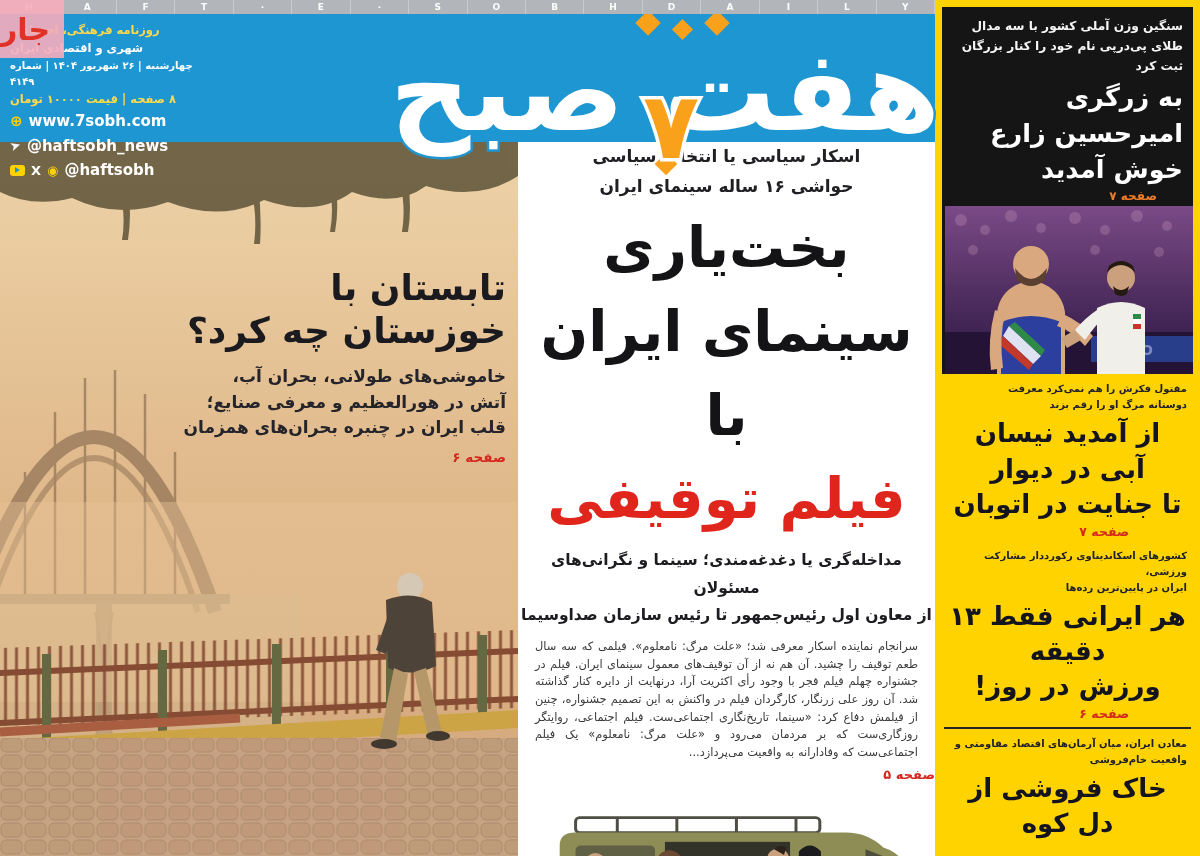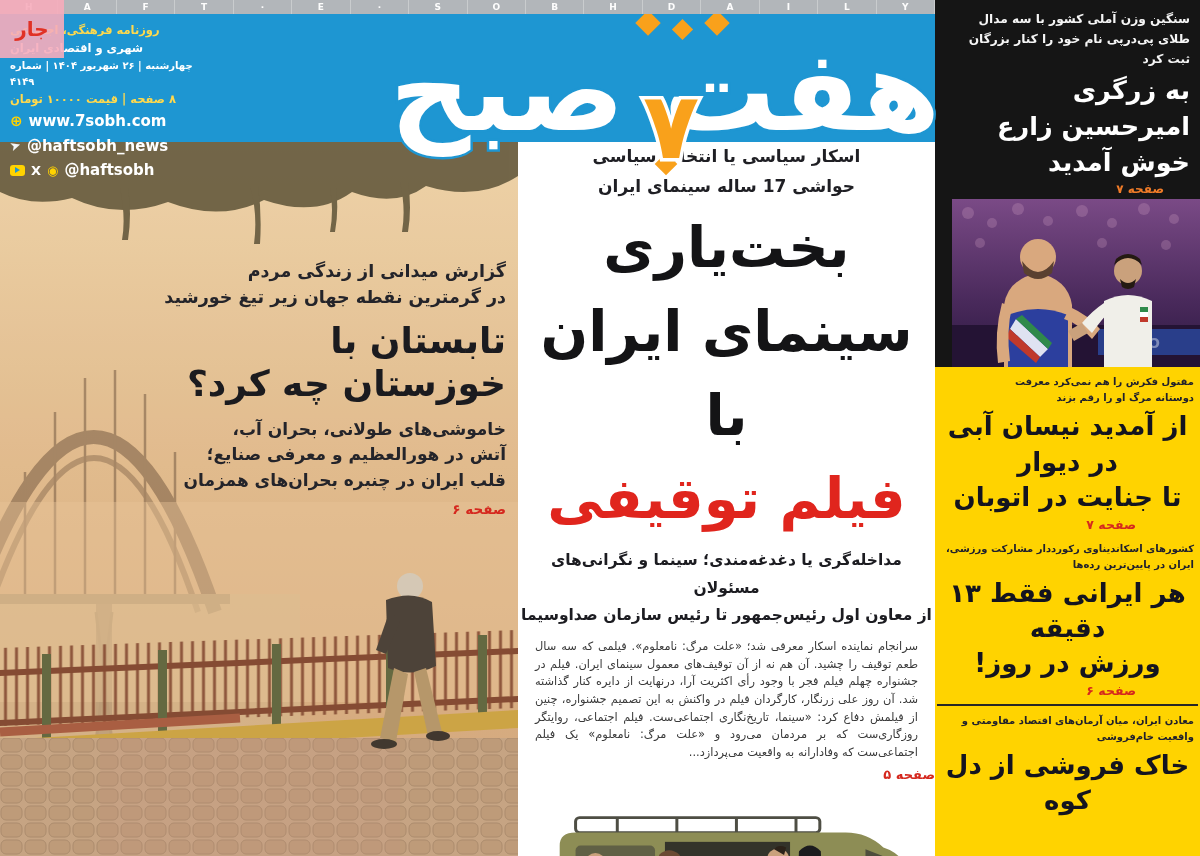--- a/index.html
+++ b/index.html
@@ -23,21 +23,21 @@
   .globe-ic { color:#ffd300; font-size:15px; }
   .tg-ic { color:#f2f6f8; font-size:13px; display:inline-block; transform:rotate(-18deg); }
   .yt-ic { width:15px; height:11px; background:#ffd300; border-radius:3px; position:relative; display:inline-block; }
   .yt-ic::after { content:""; position:absolute; left:5px; top:2.5px; border-left:5px solid #1e96d2; border-top:3px solid transparent; border-bottom:3px solid transparent; }
   .x-ic { color:#fff; font-weight:900; font-size:13px; }
   .ig-ic { color:#ffd300; font-size:13px; }
 
   .logo-svg { position:absolute; right:2px; top:-8px; width:530px; height:206px; overflow:visible; z-index:5; }
 
   .watermark { position:absolute; left:0; top:0; width:64px; height:58px; background:rgba(246,172,187,0.9);
-    display:flex; align-items:center; justify-content:center; color:#e03226; font-weight:900; font-size:20px; z-index:9; }
+    display:flex; align-items:center; color:#e03226; font-weight:900; font-size:30px; z-index:9; }
 
   
   .left-story { position:absolute; left:0; top:142px; width:518px; height:714px; overflow:hidden; }
   .left-story svg.photo { position:absolute; inset:0; width:100%; height:100%; }
   .left-text { position:absolute; top:116px; right:12px; width:386px; direction:rtl; text-align:right; z-index:2; }
   .left-kicker { font-size:17.5px; font-weight:800; color:#24242a; line-height:1.5; }
   .left-headline { font-size:36px; font-weight:900; color:#1b1b1f; line-height:1.2; margin-top:8px; }
   .left-subhead { font-size:17px; font-weight:800; color:#24242a; line-height:1.5; margin-top:12px; }
   .page-badge-left { font-size:13.5px; font-weight:800; color:#d5281e; margin-top:8px; margin-left:10px; }
 
@@ -47,21 +47,21 @@
   .center-kicker { font-size:17px; font-weight:800; color:#1f1f24; line-height:1.75; }
   .main-headline { font-size:56px; font-weight:900; color:#141416; line-height:1.5; margin-top:4px; }
   .main-headline-red { font-size:56px; font-weight:900; color:#e0251d; line-height:1.45; }
   .center-subhead { font-size:15.5px; font-weight:800; color:#1c1c21; line-height:1.8; margin-top:8px; }
   .center-body { font-size:11.4px; color:#3a3a3a; line-height:1.54; text-align:justify; padding:0 17px; margin-top:8px; }
   .page-badge-center { font-size:13px; font-weight:800; color:#d5281e; text-align:right; padding-left:22px; direction:ltr; margin-top:6px; }
   .film-photo { width:100%; height:196px; margin-top:2px; }
 
   
   .right-rail { position:absolute; left:935px; top:0; width:265px; height:856px; background:#ffd300;
-    overflow:hidden; direction:rtl; }
+    padding:7px; overflow:hidden; direction:rtl; }
   .black-box { background:#151515; padding:9px 10px 0; }
   .bb-kicker { color:#f5f5f5; font-size:12.2px; font-weight:700; line-height:1.65; text-align:right; }
   .bb-headline { color:#fff; font-size:25.5px; font-weight:900; line-height:1.4; text-align:right; margin-top:4px; }
   .bb-badge { color:#ef7b28; font-size:12px; font-weight:800; text-align:right; margin:2px 26px 3px 0; }
   .bb-photo { margin:0 -10px; height:168px; display:block; }
   .rail-section { padding:7px 6px 0; }
   .rs-kicker { font-size:10px; font-weight:700; color:#20202c; line-height:1.6; text-align:right; }
   .rs-headline { font-size:26px; font-weight:900; color:#14141f; line-height:1.35; text-align:center; margin-top:3px; }
   .rs-badge { font-size:12.5px; font-weight:800; color:#d5281e; text-align:right; margin:2px 58px 2px 0; }
   .rail-divider { border-top:2px solid #262626; margin:6px 2px 0; }
@@ -197,41 +197,37 @@
         <path d="M22,40 L8,80 L18,84 L32,52 Z" fill="#3c3631"></path>
         <path d="M26,98 L12,168 L28,172 L40,104 Z" fill="#b09468"></path>
         <path d="M46,102 L60,166 L74,162 L58,98 Z" fill="#b09468"></path>
         <ellipse cx="16" cy="174" rx="13" ry="5" fill="#2e2a26"></ellipse>
         <ellipse cx="70" cy="166" rx="12" ry="5" fill="#2e2a26"></ellipse>
       </g>
       <rect width="518" height="714" fill="#e8b97c" opacity="0.1"></rect>
     </svg>
 
     <div class="left-text">
-      <div class="left-kicker">
-        <div>گزارش میدانی از زندگی مردم</div>
-        <div>در گرمترین نقطه جهان زیر تیغ خورشید</div>
-      </div>
       <div class="left-headline">
         <div>تابستان با</div>
         <div>خوزستان چه کرد؟</div>
       </div>
       <div class="left-subhead">
         <div>خاموشی‌های طولانی، بحران آب،</div>
         <div>آتش در هورالعظیم و معرفی صنایع؛</div>
         <div>قلب ایران در چنبره بحران‌های همزمان</div>
       </div>
       <div class="page-badge-left">صفحه ۶</div>
     </div>
   </div>
 
   <div class="center-story">
     <div class="center-kicker">
       <div>اسکار سیاسی یا انتخاب سیاسی</div>
-      <div>حواشی 17 ساله سینمای ایران</div>
+      <div>حواشی ۱۶ ساله سینمای ایران</div>
     </div>
     <div class="main-headline">
       <div>بخت‌یاری</div>
       <div>سینمای ایران با</div>
     </div>
     <div class="main-headline-red">فیلم توقیفی</div>
     <div class="center-subhead">
       <div>مداخله‌گری یا دغدغه‌مندی؛ سینما و نگرانی‌های مسئولان</div>
       <div>از معاون اول رئیس‌جمهور تا رئیس سازمان صداوسیما</div>
     </div>

